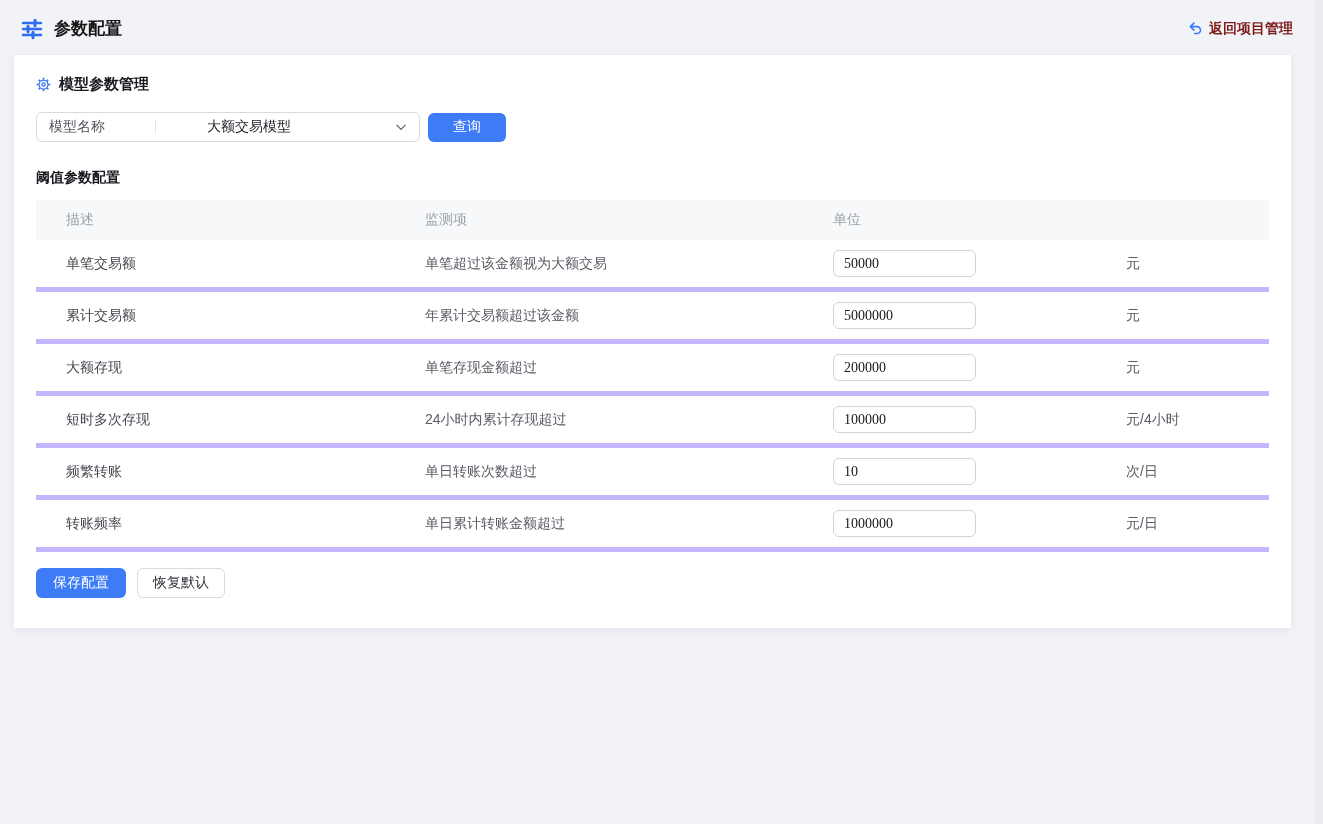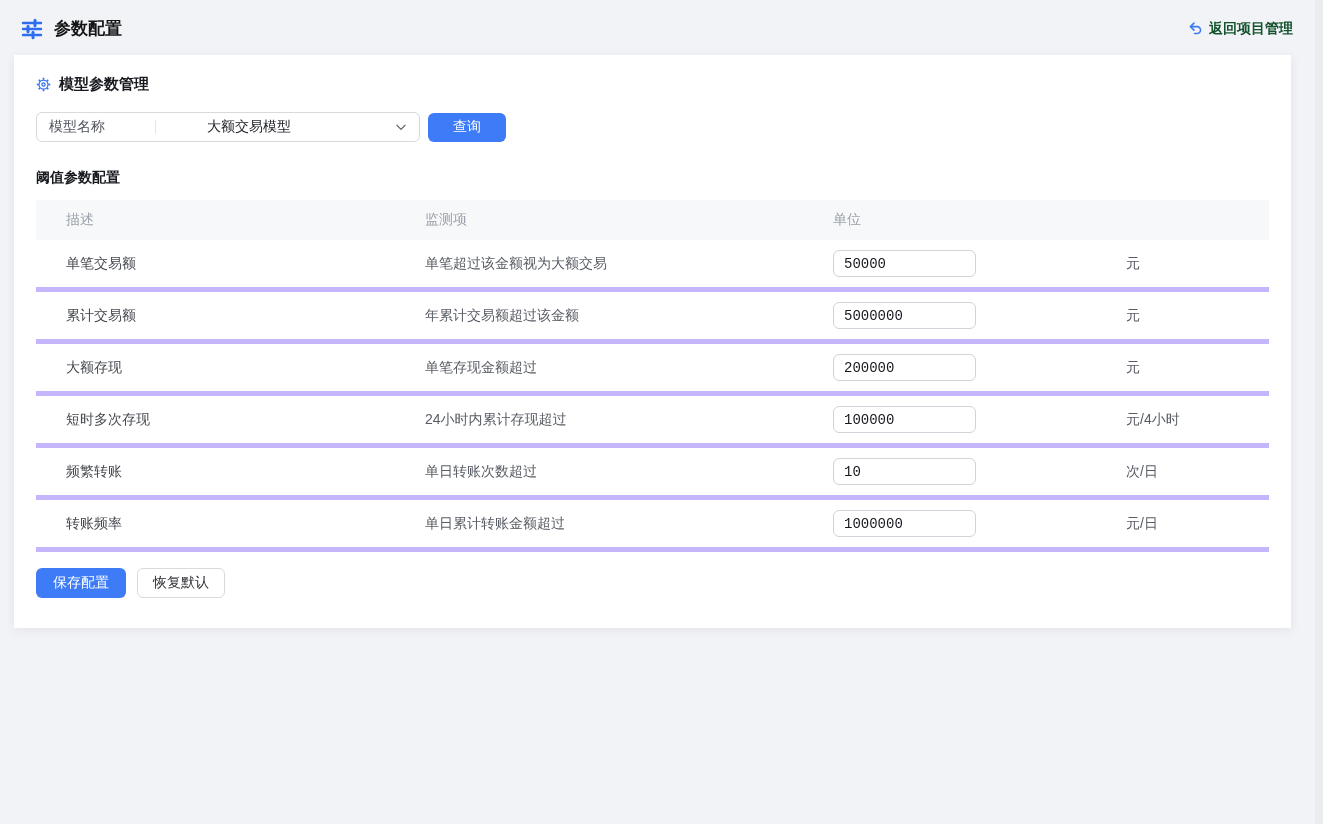--- a/index.html
+++ b/index.html
@@ -14,21 +14,21 @@
   
   .top-bar {
     display: flex; align-items: center;
     padding: 13px 30px 0 20px;
     height: 44px;
   }
   .app-icon { width: 24px; height: 24px; flex: 0 0 auto; }
   .page-title { font-size: 17px; font-weight: bold; color: #141414; margin-left: 10px; }
   .back-link {
     margin-left: auto; display: flex; align-items: center; gap: 6px;
-    font-size: 14px; font-weight: bold; color: #14532d; text-decoration: none; cursor: pointer;
+    font-size: 14px; font-weight: bold; color: #7f1d1d; text-decoration: none; cursor: pointer;
   }
   .back-link svg { width: 15px; height: 15px; }
 
   
   .card {
     margin: 11px 32px 0 14px;
     background: #ffffff;
     border-radius: 0;
     box-shadow: 0 2px 10px rgba(30, 35, 48, 0.07);
     padding: 20px 22px 46px 22px;
@@ -70,21 +70,21 @@
   .thead { height: 40px; background: #f7f8fa; }
   .thead > div { padding-left: 30px; font-size: 14px; color: #9ba1aa; }
   .trow { height: 52px; border-bottom: 5px solid #c4b5fd; }
   .trow > div { padding-left: 30px; font-size: 14px; }
   .cell-item { color: #45484f; }
   .cell-desc, .cell-unit { color: #585c64; }
   .cell-input input {
     width: 143px; height: 27px;
     border: 1px solid #cfd3da; border-radius: 6px;
     padding: 0 10px; font-size: 14px; color: #16181d;
-    font-family: Liberation Mono, monospace; background: #fff; outline: none;
+    font-family: Liberation Serif, serif; background: #fff; outline: none;
   }
 
   
   .footer-btns { margin-top: 16px; display: flex; align-items: center; }
   .save-btn {
     height: 30px; padding: 0 17px;
     background: #3e7bf6; color: #fff; font-size: 14px;
     border: none; border-radius: 6px; cursor: pointer; font-family: inherit;
   }
   .reset-btn {

